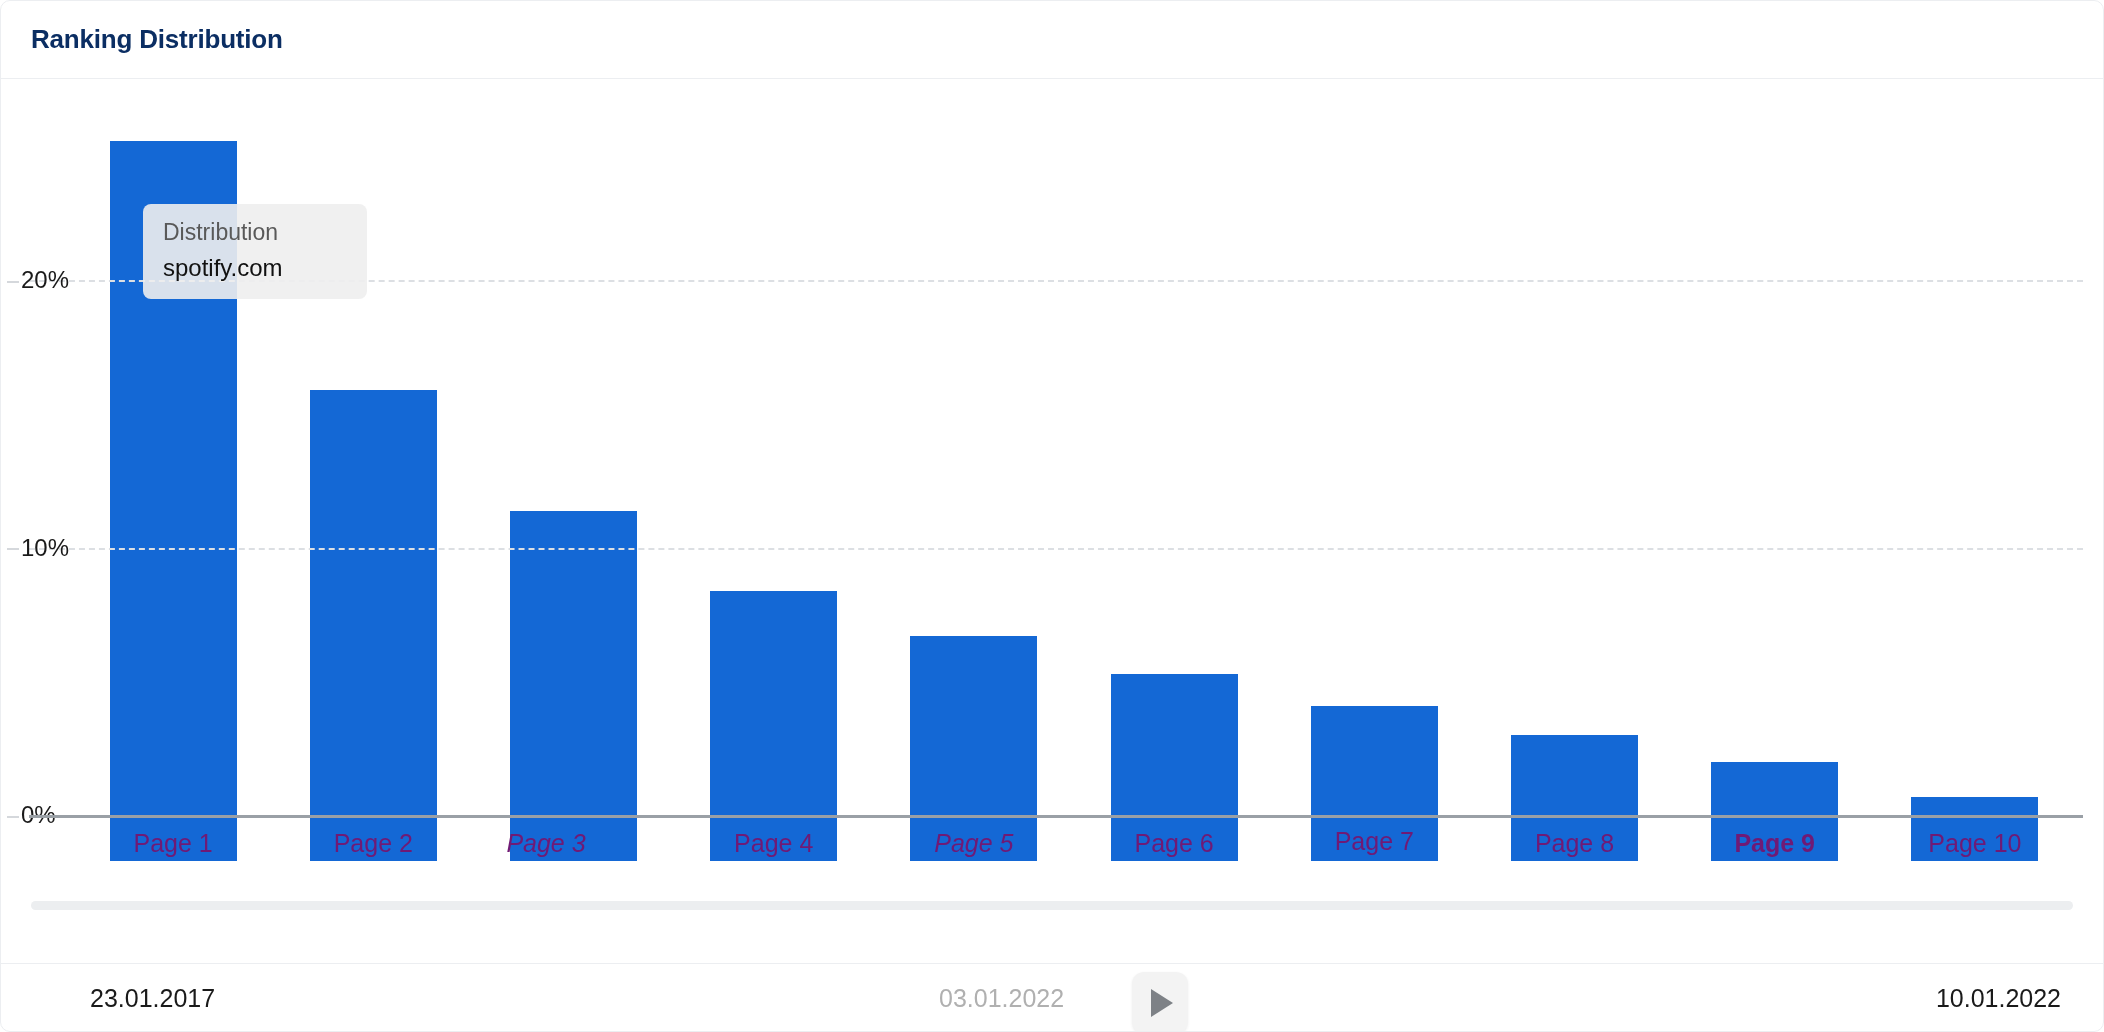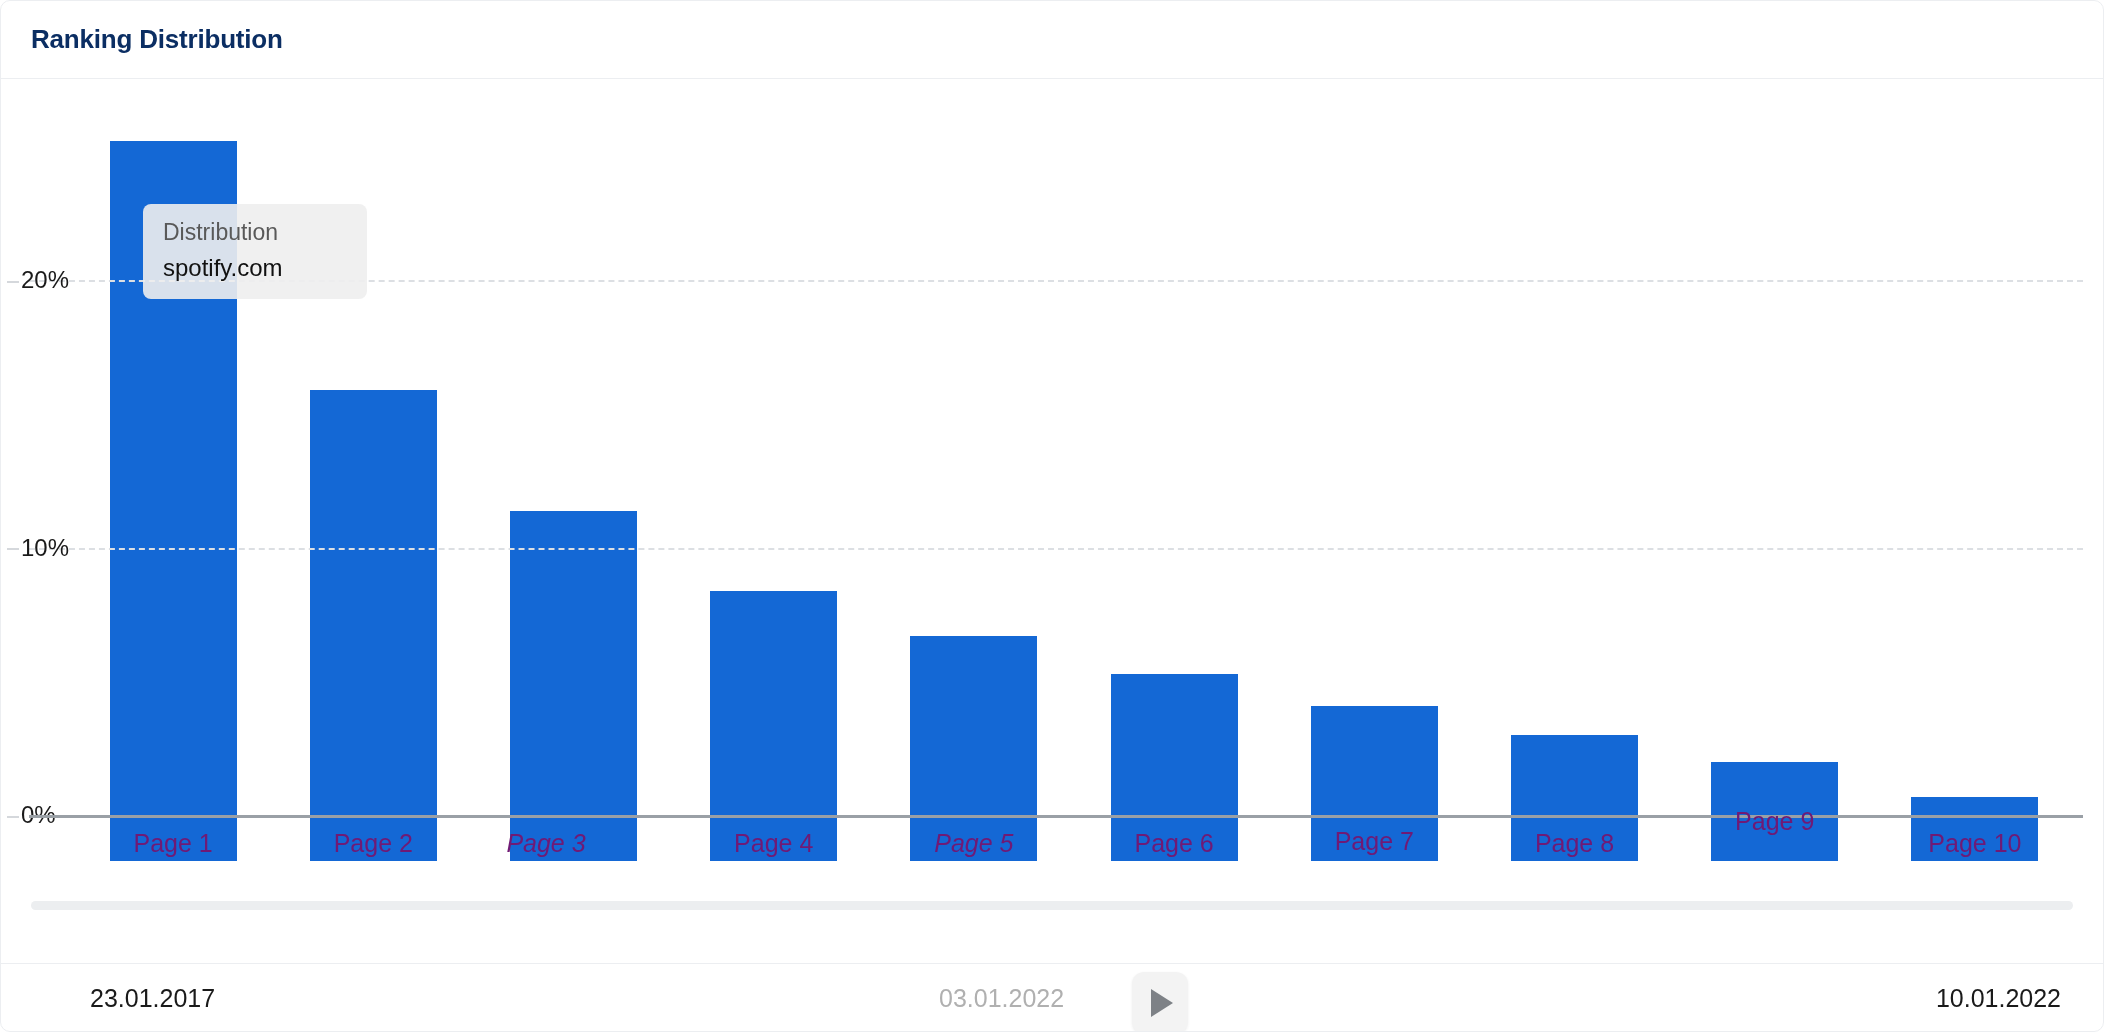--- a/index.html
+++ b/index.html
@@ -244,21 +244,21 @@
         <div class="ytick" style="top: 201px;"><span class="dash"></span><span>20%</span></div>
         <div class="axis-x" style="top: 736px;"></div>
         <div class="xtick" style="left: 172.1px; top: 750px;">Page 1</div>
         <div class="xtick" style="left: 372.3px; top: 750px;">Page 2</div>
         <div class="xtick" style="left: 545px; top: 750px; font-style: italic;">Page 3</div>
         <div class="xtick" style="left: 772.7px; top: 750px;">Page 4</div>
         <div class="xtick" style="left: 972.9px; top: 750px; font-style: italic;">Page 5</div>
         <div class="xtick" style="left: 1173.1px; top: 750px; text-align: center;">Page 6</div>
         <div class="xtick" style="left: 1373.3px; top: 748px;">Page 7</div>
         <div class="xtick" style="left: 1573.5px; top: 750px;">Page 8</div>
-        <div class="xtick" style="left: 1773.7px; top: 728px;">Page 9</div>
+        <div class="xtick" style="left: 1773.7px; top: 750px; font-weight: bold;">Page 9</div>
         <div class="xtick" style="left: 1973.9px; top: 750px;">Page 10</div>
       </div>
 
     <div class="tooltip">
       <div class="tooltip-title">Distribution</div>
       <div class="tooltip-value">spotify.com</div>
     </div>
   </div>
 
   <div class="scroll-track"></div>

